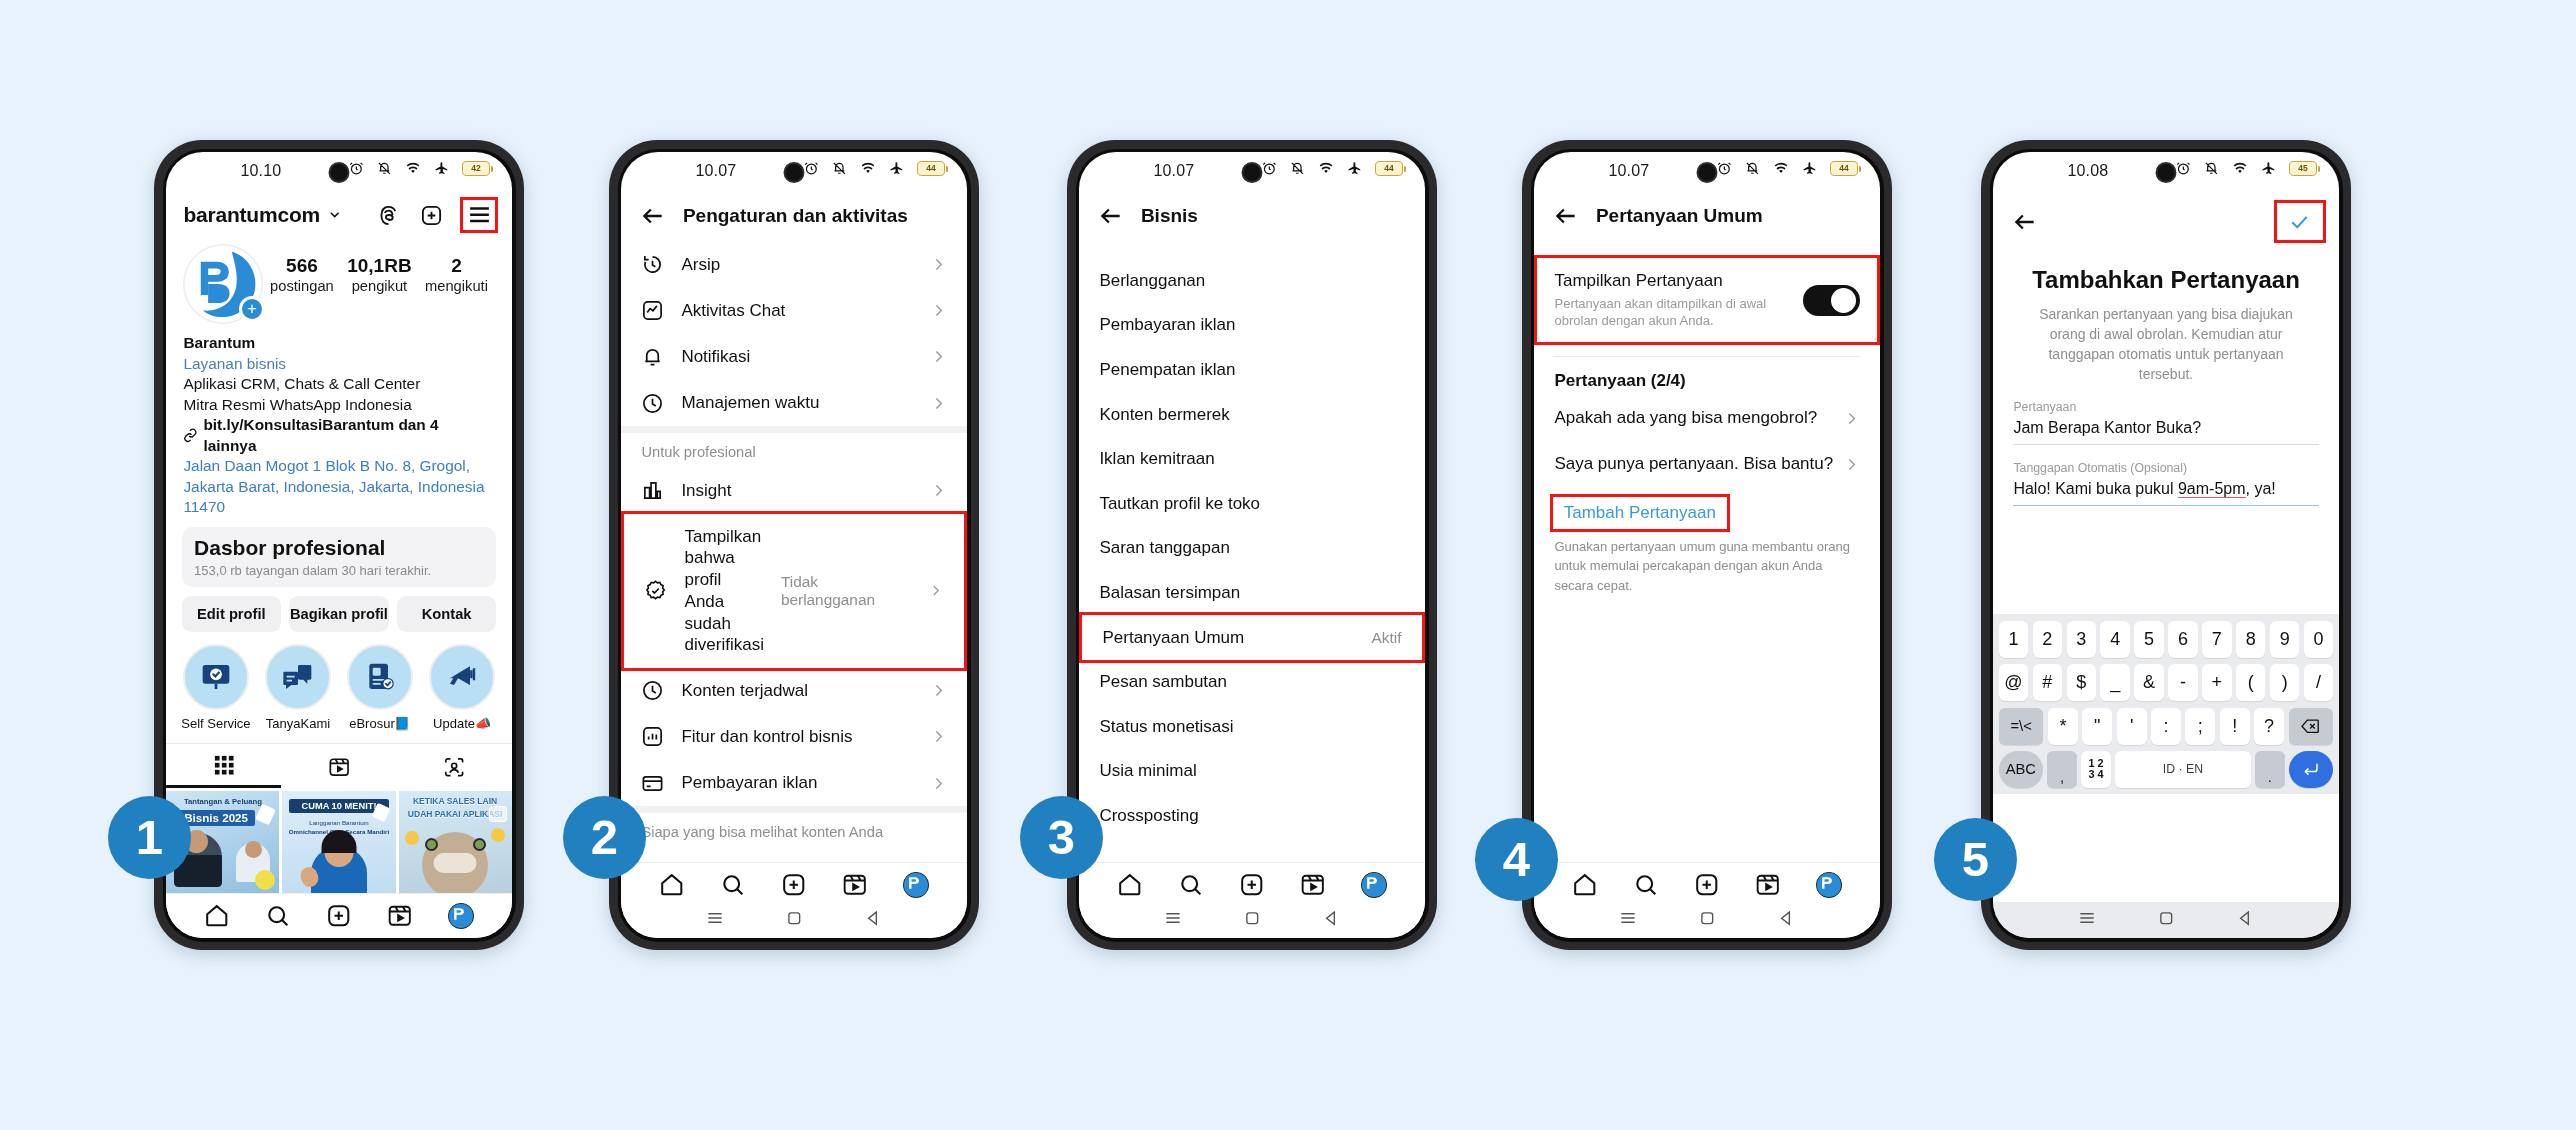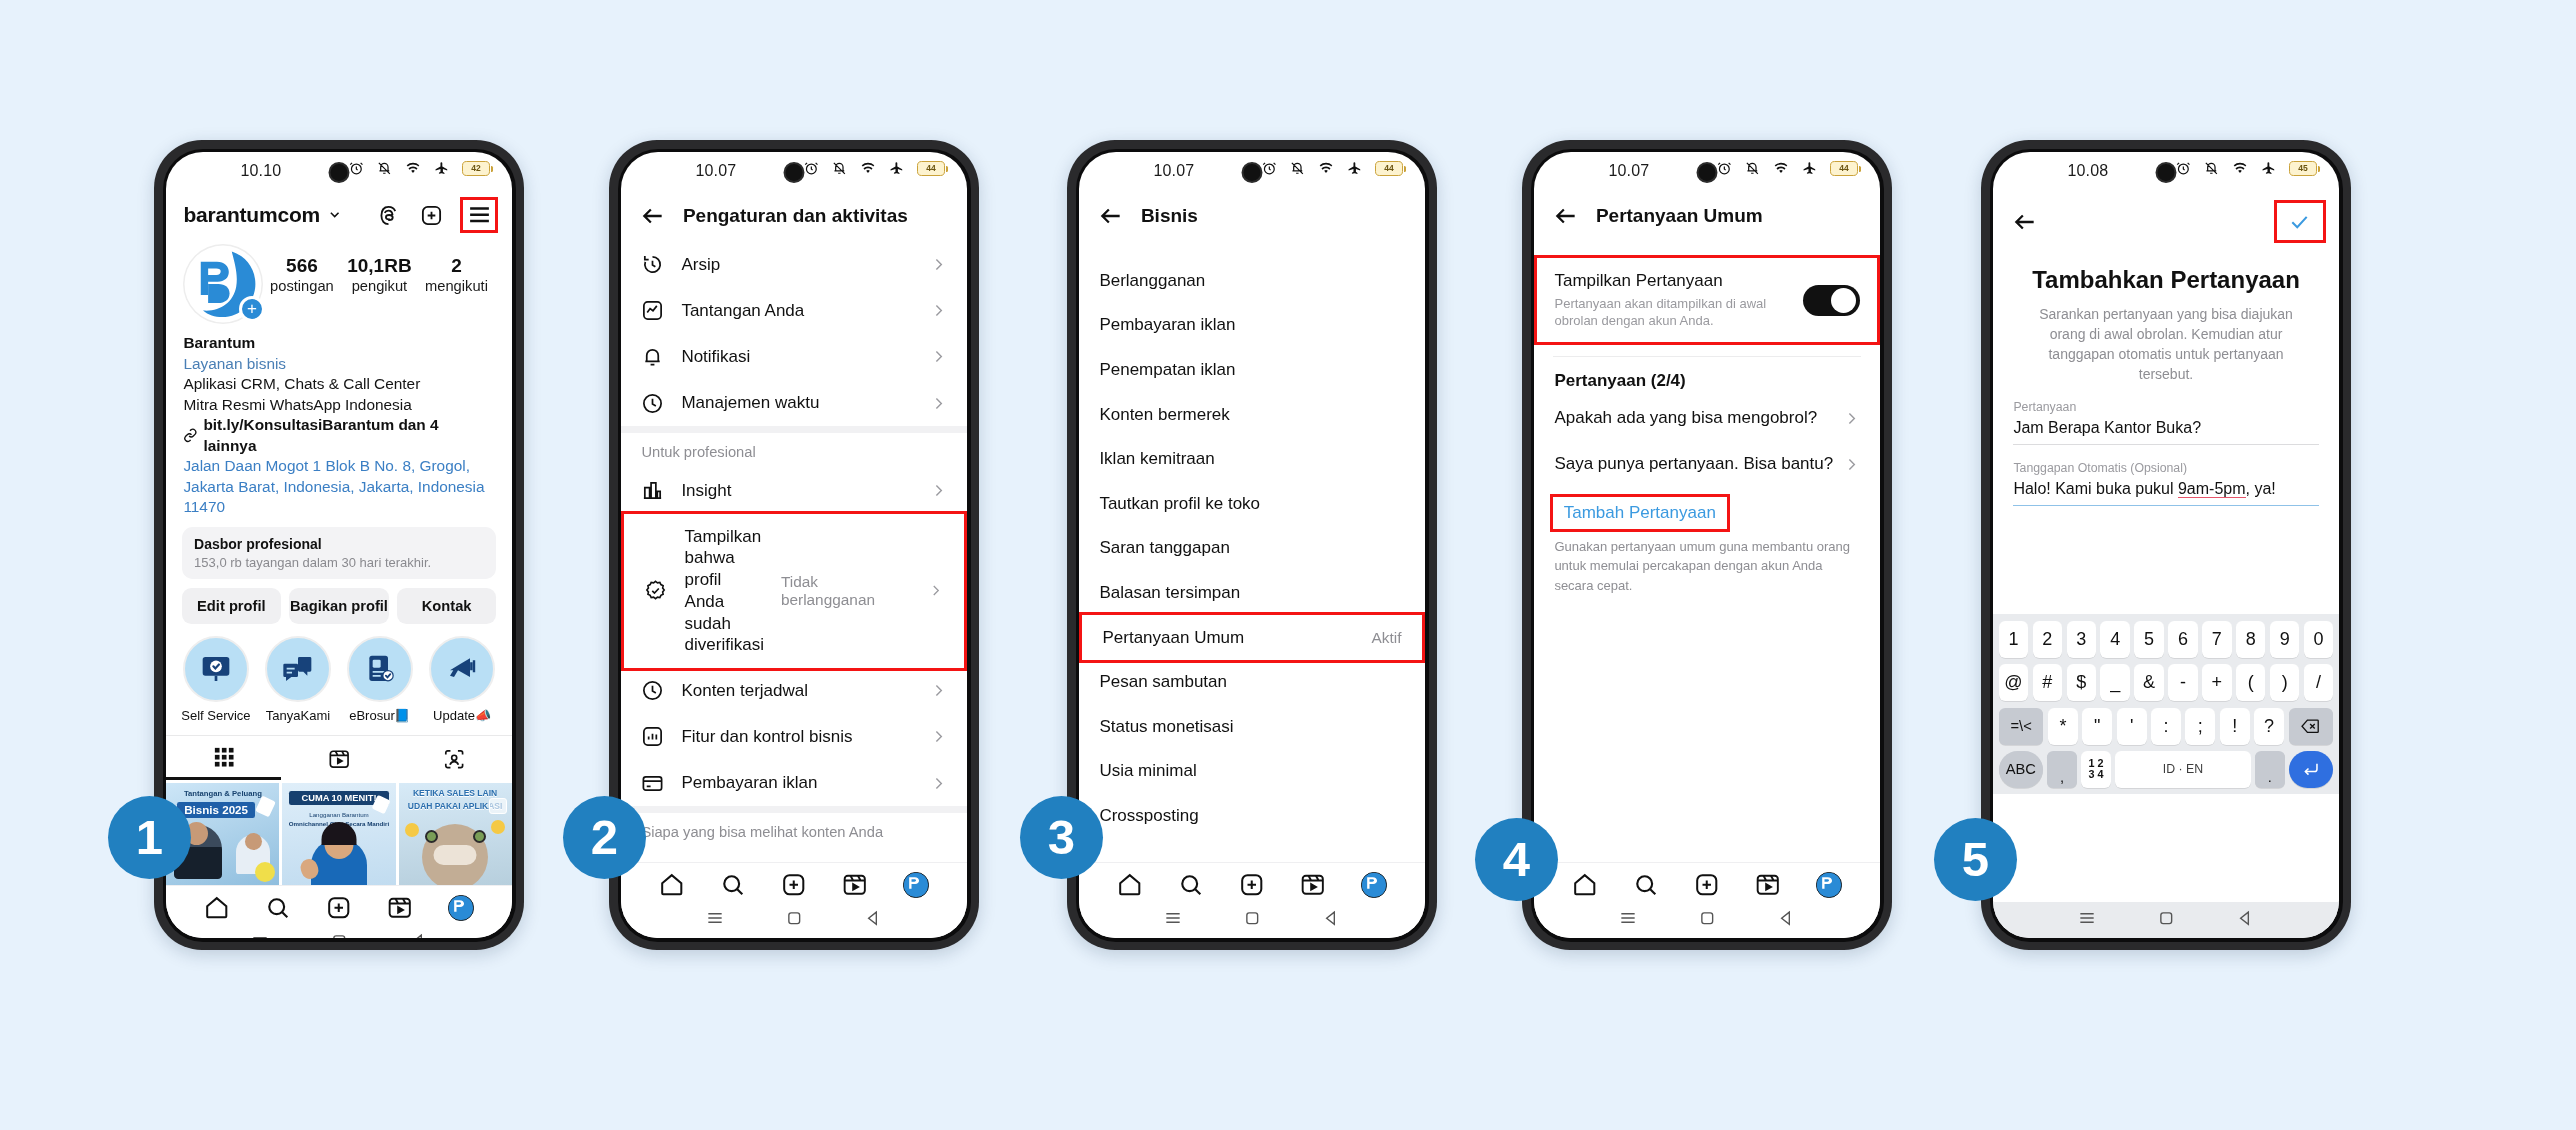--- a/index.html
+++ b/index.html
@@ -105,21 +105,21 @@
   .bio { padding: 9.3px 17px 0 17px; line-height:1.33; }
   .bio .bname { font-size:15.4px;font-weight:700;color:#111; }
   .bio .bcat  { font-size:15.4px;color:#4a7fb5; }
   .bio .bl    { font-size:15.4px;color:#141414; }
   .bio .blink { font-size:15.4px;font-weight:700;color:#111; display:flex; gap:5.4px; align-items:center;}
   .bio .baddr { font-size:15.4px;color:#3b7fc4; }
 
   .dash {
     margin: 9.3px 15.4px 0 15.4px; background:#f3f3f5; border-radius:10.8px; padding:9.3px 12.3px;
   }
-  .dash .dt{font-size:14px;font-weight:700;color:#111;}
+  .dash .dt{font-size:21px;font-weight:700;color:#111;}
   .dash .ds{font-size:13px;color:#8a8a8f;margin-top:2.3px;}
 
   .btnrow{display:flex;gap:8.5px;padding:9.3px 15.4px 0 15.4px;}
   .btnrow .b{flex:1;background:#f0f0f2;border-radius:9.3px;text-align:center;padding:10px 0;font-size:14.7px;font-weight:700;color:#111;}
 
   .hlrow{display:flex;gap:4.6px;padding:12.3px 10.8px 0 10.8px;}
   .hlrow .h{flex:1;text-align:center;}
   .hlrow .hc{width:66px;height:66px;border-radius:50%;background:#b9dff5;margin:0 auto;border:2.3px solid #eee;display:flex;align-items:center;justify-content:center;}
   .hlrow .hn{font-size:13px;color:#111;margin-top:5.4px;white-space:nowrap;}
 
@@ -489,21 +489,21 @@
           <span class="lbl">Arsip</span>
           <svg width="17" height="17" viewBox="0 0 24 24" fill="none" stroke="#9a9a9f" stroke-width="2">
                   <path d="M9 5l7 7-7 7"></path>
                 </svg>
         </div>
         <div class="row">
           <svg width="23" height="23" viewBox="0 0 24 24" fill="none" stroke="#111" stroke-width="1.8">
                   <rect x="3" y="3" width="18" height="18" rx="4"></rect>
                   <path d="M6.5 14l3-4 3 2.2 4-5"></path>
                 </svg>
-          <span class="lbl">Tantangan Anda</span>
+          <span class="lbl">Aktivitas Chat</span>
           <svg width="17" height="17" viewBox="0 0 24 24" fill="none" stroke="#9a9a9f" stroke-width="2">
                   <path d="M9 5l7 7-7 7"></path>
                 </svg>
         </div>
         <div class="row">
           <svg width="23" height="23" viewBox="0 0 24 24" fill="none" stroke="#111" stroke-width="1.8">
                   <path d="M6 17V11a6 6 0 0 1 12 0v6M4.5 17h15M10 20.5h4"></path>
                 </svg>
           <span class="lbl">Notifikasi</span>
           <svg width="17" height="17" viewBox="0 0 24 24" fill="none" stroke="#9a9a9f" stroke-width="2">

